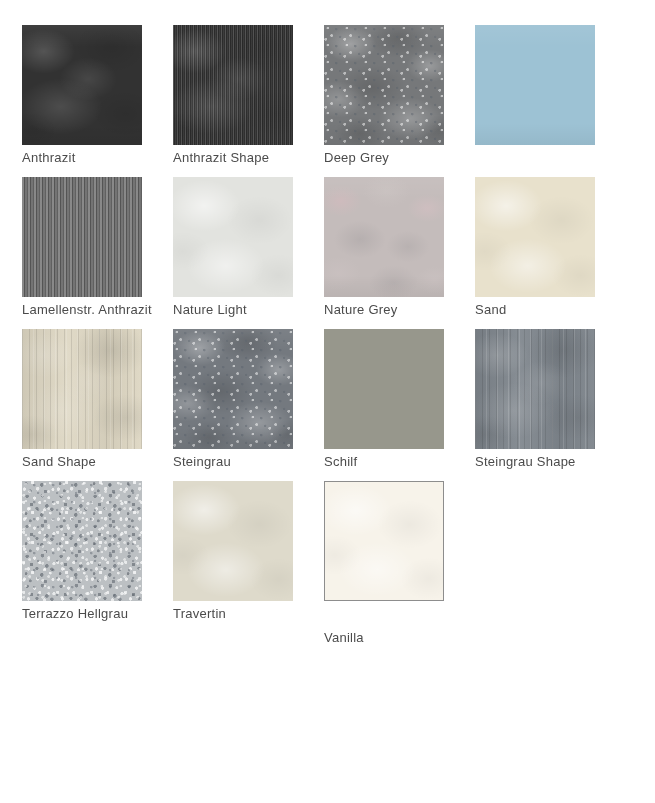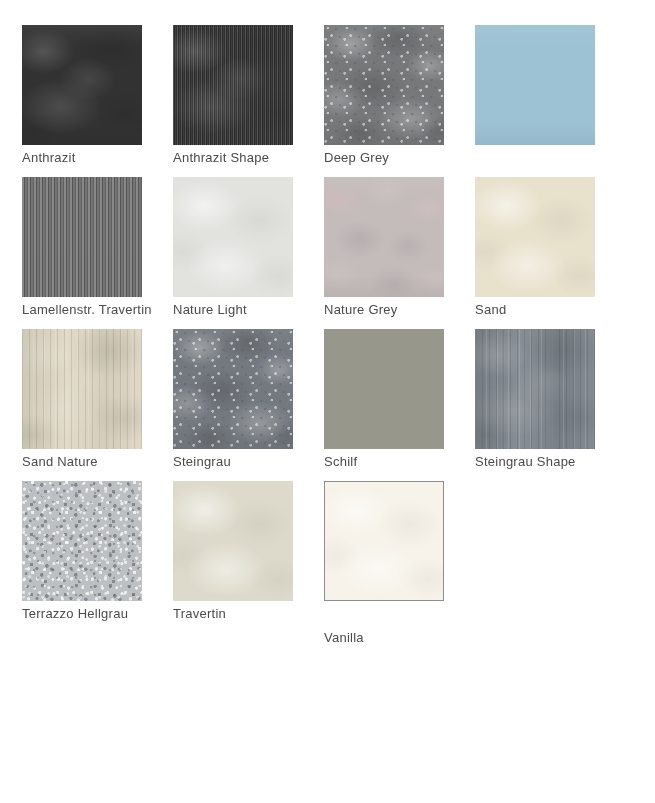--- a/index.html
+++ b/index.html
@@ -217,21 +217,21 @@
     <div class="swatch-cell">
       <div class="swatch-tile" style="background-color: rgb(157, 194, 212);">
         <div class="tex tex-vignette"></div>
       </div>
       <div class="swatch-label" style="color: rgb(75, 75, 75); margin-top: 24px;">Frost</div>
     </div>
     <div class="swatch-cell">
       <div class="swatch-tile" style="background-color: rgb(107, 107, 107);">
         <div class="tex tex-stripe-wide"></div>
       </div>
-      <div class="swatch-label" style="color: rgb(75, 75, 75);">Lamellenstr. Travertin</div>
+      <div class="swatch-label" style="color: rgb(75, 75, 75);">Lamellenstr. Anthrazit</div>
     </div>
     <div class="swatch-cell">
       <div class="swatch-tile" style="background-color: rgb(226, 227, 223);">
         <div class="tex tex-wash"></div>
       </div>
       <div class="swatch-label" style="color: rgb(75, 75, 75);">Nature Light</div>
     </div>
     <div class="swatch-cell">
       <div class="swatch-tile" style="background-color: rgb(196, 188, 187);">
         <div class="tex tex-blotch-warm"></div>
@@ -243,21 +243,21 @@
       <div class="swatch-tile" style="background-color: rgb(232, 225, 204);">
         <div class="tex tex-wash"></div>
       </div>
       <div class="swatch-label" style="color: rgb(75, 75, 75);">Sand</div>
     </div>
     <div class="swatch-cell">
       <div class="swatch-tile" style="background-color: rgb(222, 215, 195);">
         <div class="tex tex-mottle"></div>
         <div class="tex tex-striation"></div>
       </div>
-      <div class="swatch-label" style="color: rgb(75, 75, 75);">Sand Nature</div>
+      <div class="swatch-label" style="color: rgb(75, 75, 75);">Sand Shape</div>
     </div>
     <div class="swatch-cell">
       <div class="swatch-tile" style="background-color: rgb(116, 121, 127);">
         <div class="tex tex-mottle-strong"></div>
         <div class="tex tex-speckle-b"></div>
         <div class="tex tex-vignette"></div>
       </div>
       <div class="swatch-label" style="color: rgb(75, 75, 75);">Steingrau</div>
     </div>
     <div class="swatch-cell">

